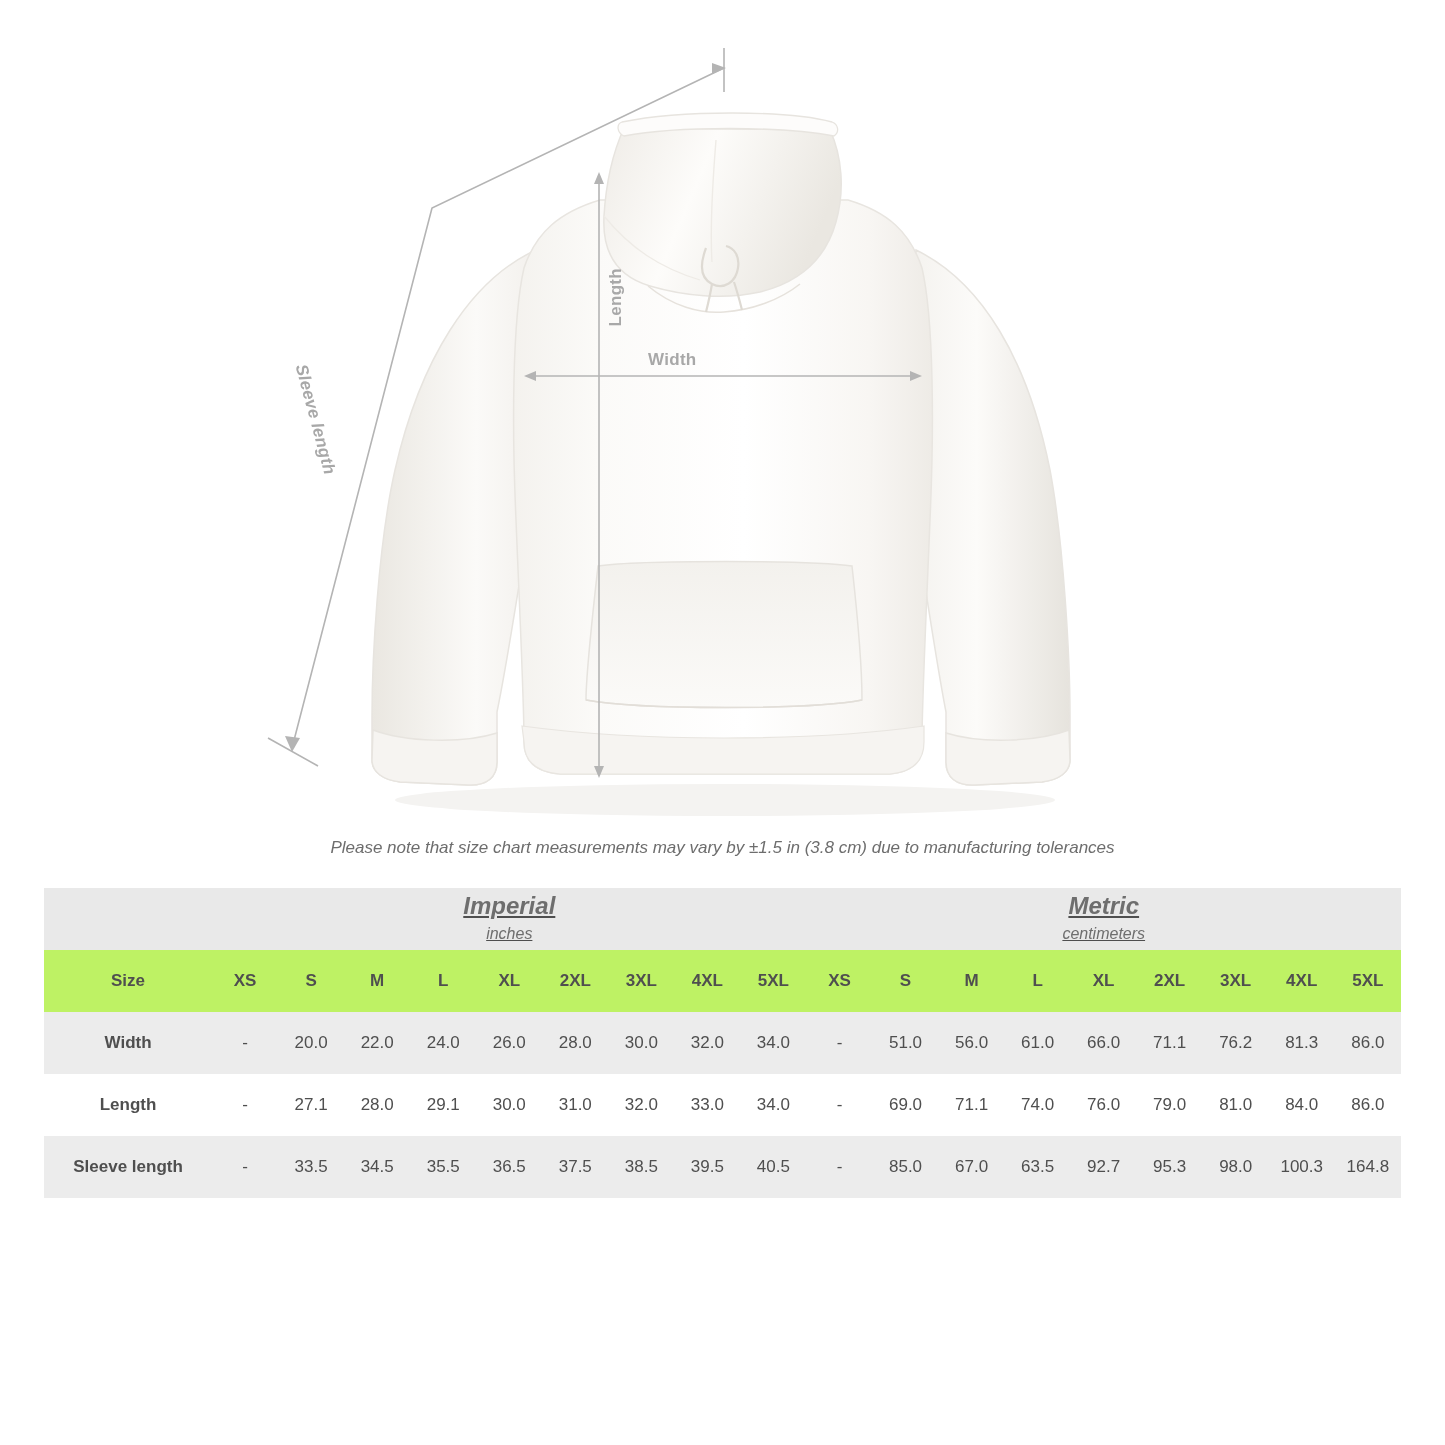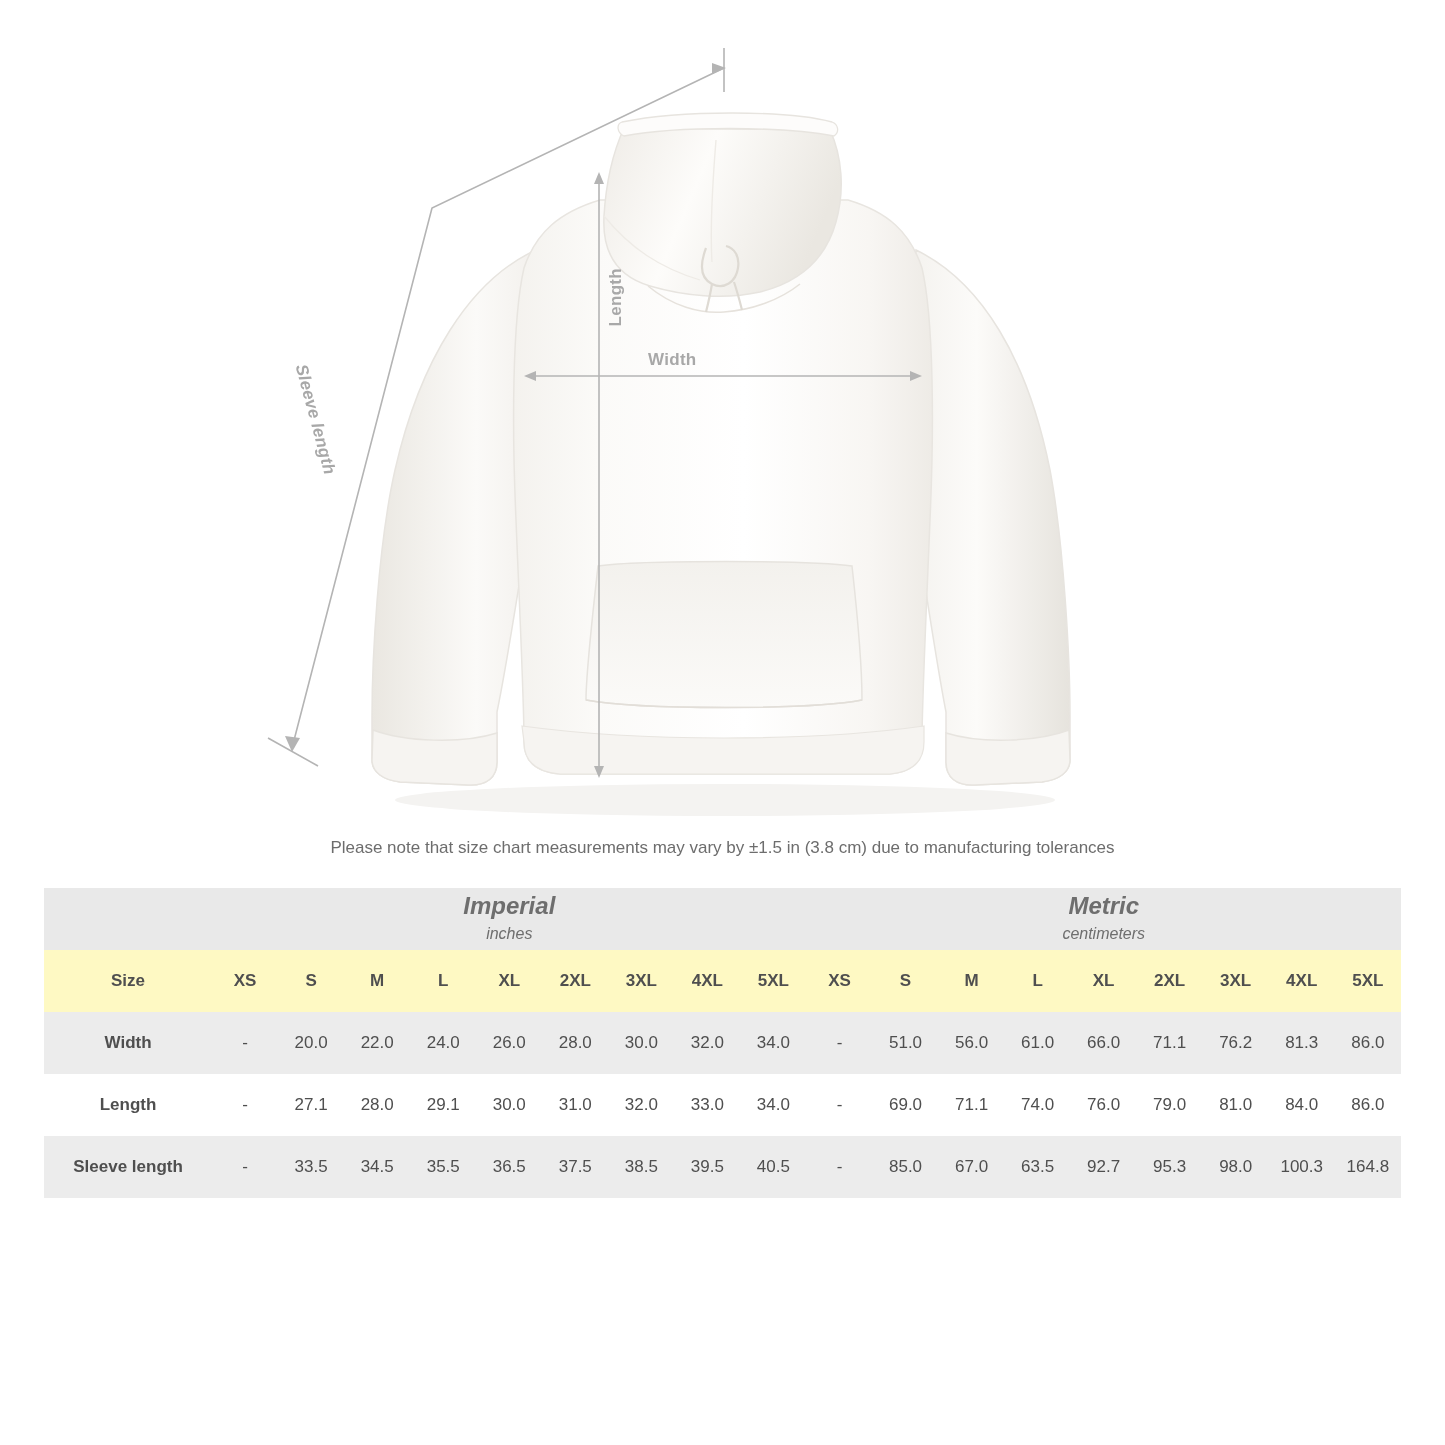--- a/index.html
+++ b/index.html
@@ -53,20 +53,21 @@
     margin-top: 8px;
   }
   .chart-title {
     font-size: 30px;
     font-weight: bold;
     color: #3f3f3f;
     margin: 0 0 14px 0;
   }
   .chart-note {
     font-size: 17px;
+    font-style: italic;
     color: #6d6d6d;
     margin: 0;
   }
 
   
   .table-wrap {
     margin: 30px 44px 0 44px;
   }
   table.size-table {
     border-collapse: collapse;
@@ -77,36 +78,37 @@
     text-align: center;
     vertical-align: middle;
     font-size: 17px;
     color: #4f4f4f;
     padding: 0;
     height: 62px;
   }
   .unit-head td {
     background: #e9e9e9;
     height: 112px;
+    text-decoration: underline;
   }
   .unit-title {
     font-size: 24px;
     font-style: italic;
     font-weight: bold;
     color: #6e6e6e;
     line-height: 1.25;
   }
   .unit-sub {
     font-size: 16px;
     font-style: italic;
     color: #6e6e6e;
     line-height: 1.6;
   }
   .row-head td {
-    background: #fef9c3;
+    background: #bef264;
     font-size: 18px;
     font-weight: bold;
     color: #4a4a4a;
     height: 74px;
   }
   .row-head td.size-cell {
     font-weight: bold;
   }
   tr.shaded td {
     background: #ececec;

